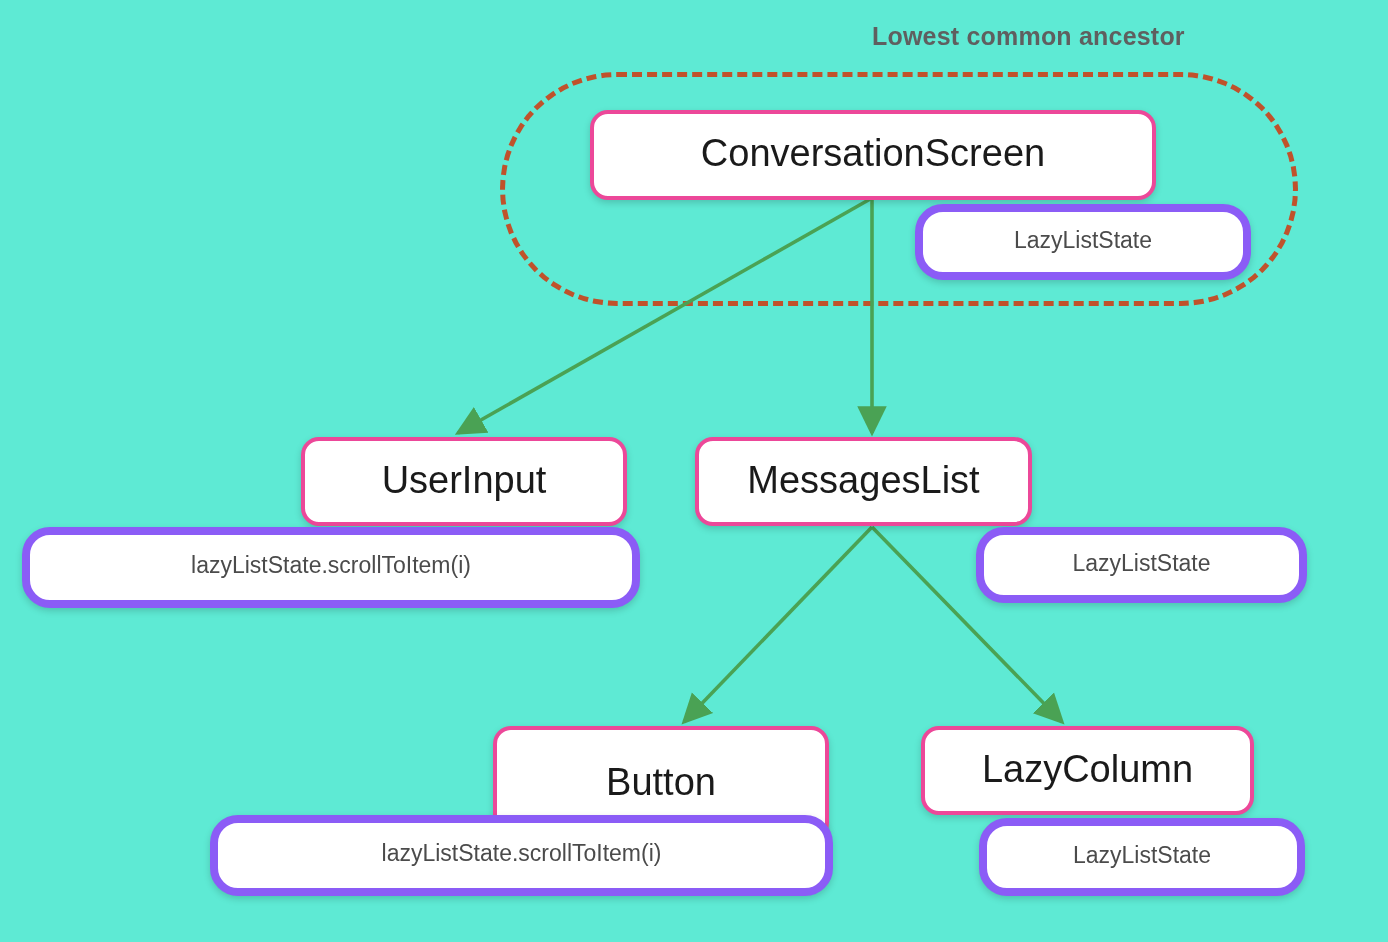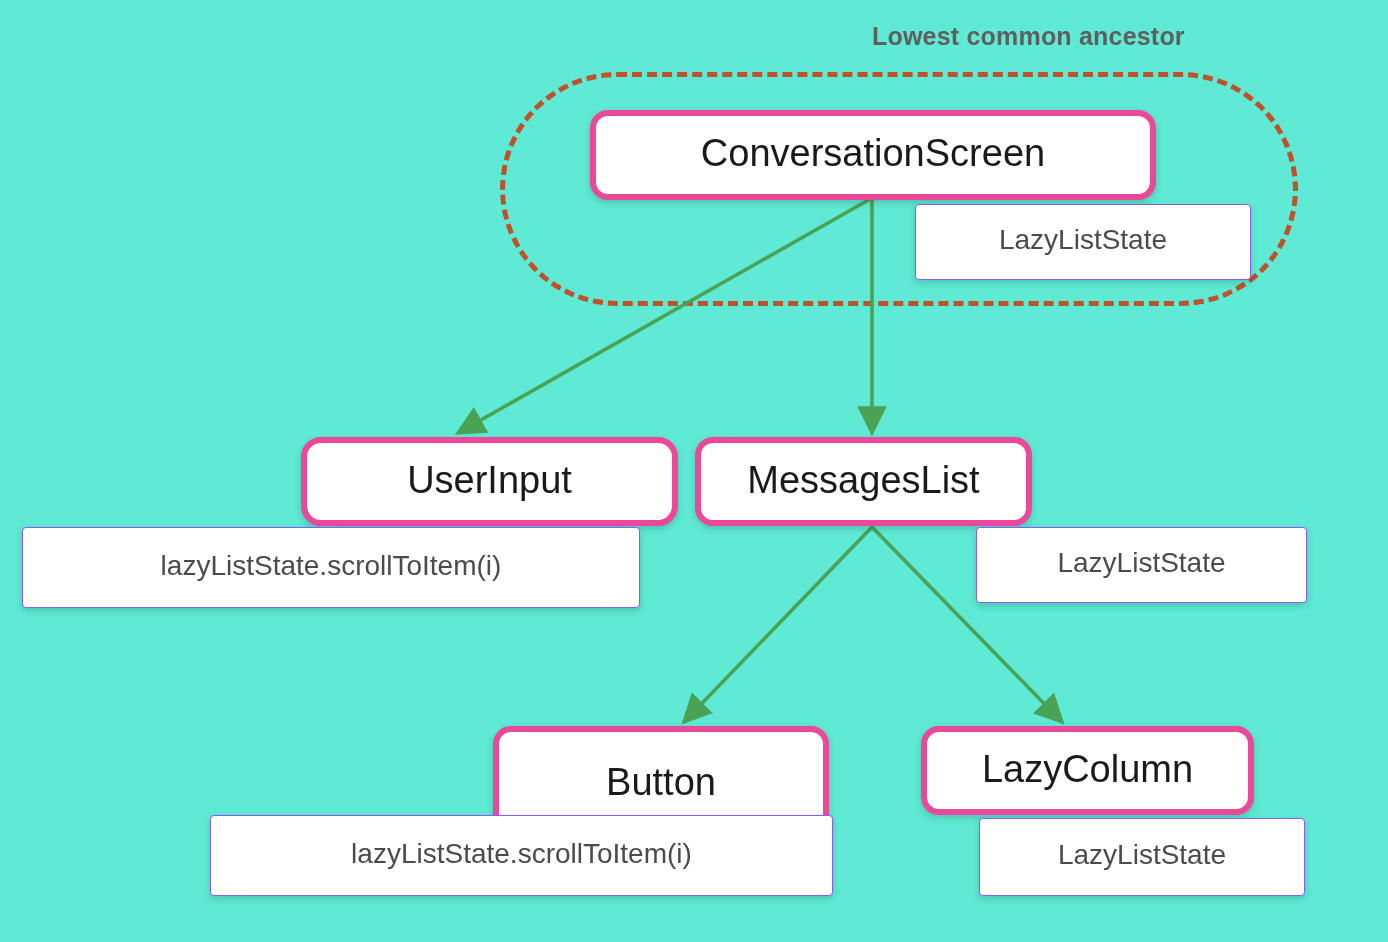--- a/index.html
+++ b/index.html
@@ -53,31 +53,31 @@
   .node {
     position: absolute;
     box-sizing: border-box;
     background: #ffffff;
     display: flex;
     align-items: center;
     justify-content: center;
     white-space: nowrap;
   }
   .node-composable {
-    border: 6px solid #ec4899;
+    border: 4px solid #ec4899;
     border-radius: 18px;
     color: #1a1a1a;
     font-size: 38px;
     box-shadow: 0 3px 7px rgba(0,0,0,0.17);
   }
   .node-state {
-    border: 1px solid #8b5cf6;
-    border-radius: 4px;
+    border: 8px solid #8b5cf6;
+    border-radius: 28px;
     color: #4b4b4b;
-    font-size: 28px;
+    font-size: 23px;
     box-shadow: 0 3px 7px rgba(0,0,0,0.17);
   }
   .node-label {
     display: block;
     line-height: 1;
     padding-bottom: 4px;
   }
 </style>
 </head>
 <body>
@@ -105,21 +105,21 @@
   </svg>
 
   <div class="node node-composable" style="left:590px; top:110px; width:566px; height:90px; z-index:5;">
     <span class="node-label">ConversationScreen</span>
   </div>
 
   <div class="node node-state" style="left:915px; top:204px; width:336px; height:76px; z-index:6;">
     <span class="node-label">LazyListState</span>
   </div>
 
-  <div class="node node-composable" style="left:301px; top:437px; width:377px; height:89px; z-index:5;border-radius:20px;">
+  <div class="node node-composable" style="left:301px; top:437px; width:326px; height:89px; z-index:5;">
     <span class="node-label">UserInput</span>
   </div>
 
   <div class="node node-state" style="left:22px; top:527px; width:618px; height:81px; z-index:6;">
     <span class="node-label">lazyListState.scrollToItem(i)</span>
   </div>
 
   <div class="node node-composable" style="left:695px; top:437px; width:337px; height:89px; z-index:5;">
     <span class="node-label">MessagesList</span>
   </div>

